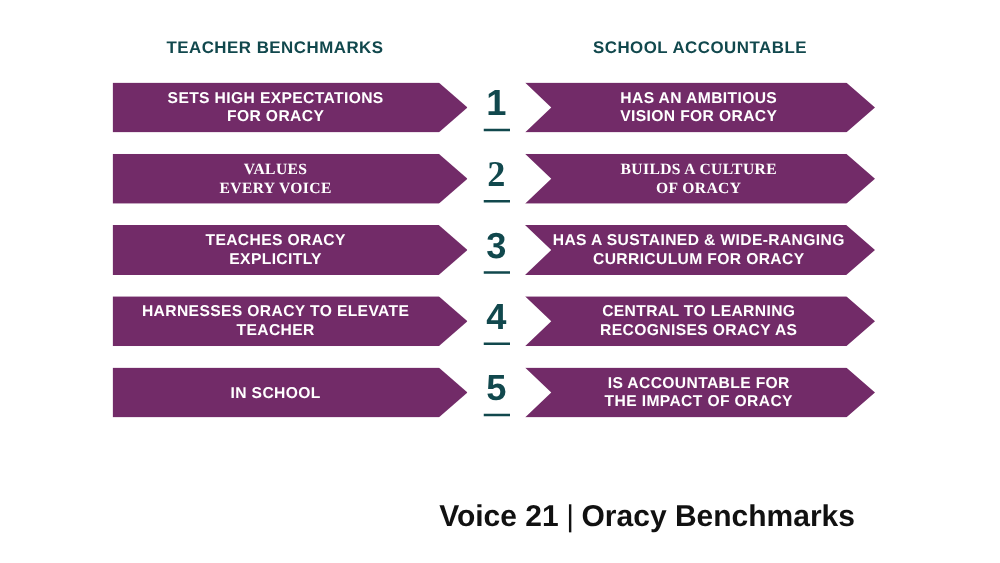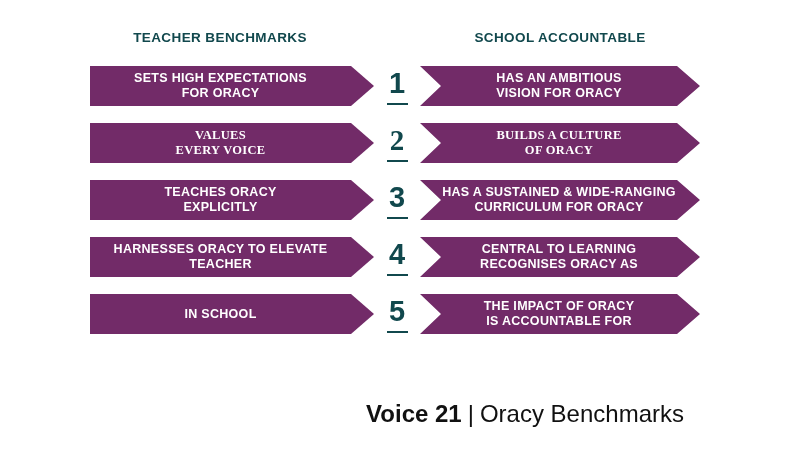--- a/index.html
+++ b/index.html
@@ -94,21 +94,21 @@
     position: absolute;
     top: 399px;
     right: 116px;
     font-size: 24px;
     line-height: 29px;
     color: var(--footer-text, #111111);
     white-space: nowrap;
   }
   .footer .brand { font-weight: 700; }
   .footer .sep { font-weight: 400; padding: 0 6px; }
-  .footer .title { font-weight: 400; }
+  .footer .title { font-weight: 700; }
 </style>
 </head>
 <body>
 
 <div class="stage">
 
   <div class="col-heading teacher">TEACHER BENCHMARKS</div>
   <div class="col-heading school">SCHOOL ACCOUNTABLE</div>
 
   <div class="row r0">
@@ -168,22 +168,22 @@
   </div>
 
   <div class="row r4">
     <div class="banner left">
       <span>IN SCHOOL</span>
     </div>
     <div class="num-wrap">
       <span class="num">5</span>
     </div>
     <div class="banner right">
+      <span>IS ACCOUNTABLE FOR</span>
       <span>THE IMPACT OF ORACY</span>
-      <span>IS ACCOUNTABLE FOR</span>
     </div>
   </div>
 
   <div class="footer">
     <span class="brand">Voice 21</span><span class="sep">|</span><span class="title">Oracy Benchmarks</span>
   </div>
 
 </div>
 
 </body></html>

